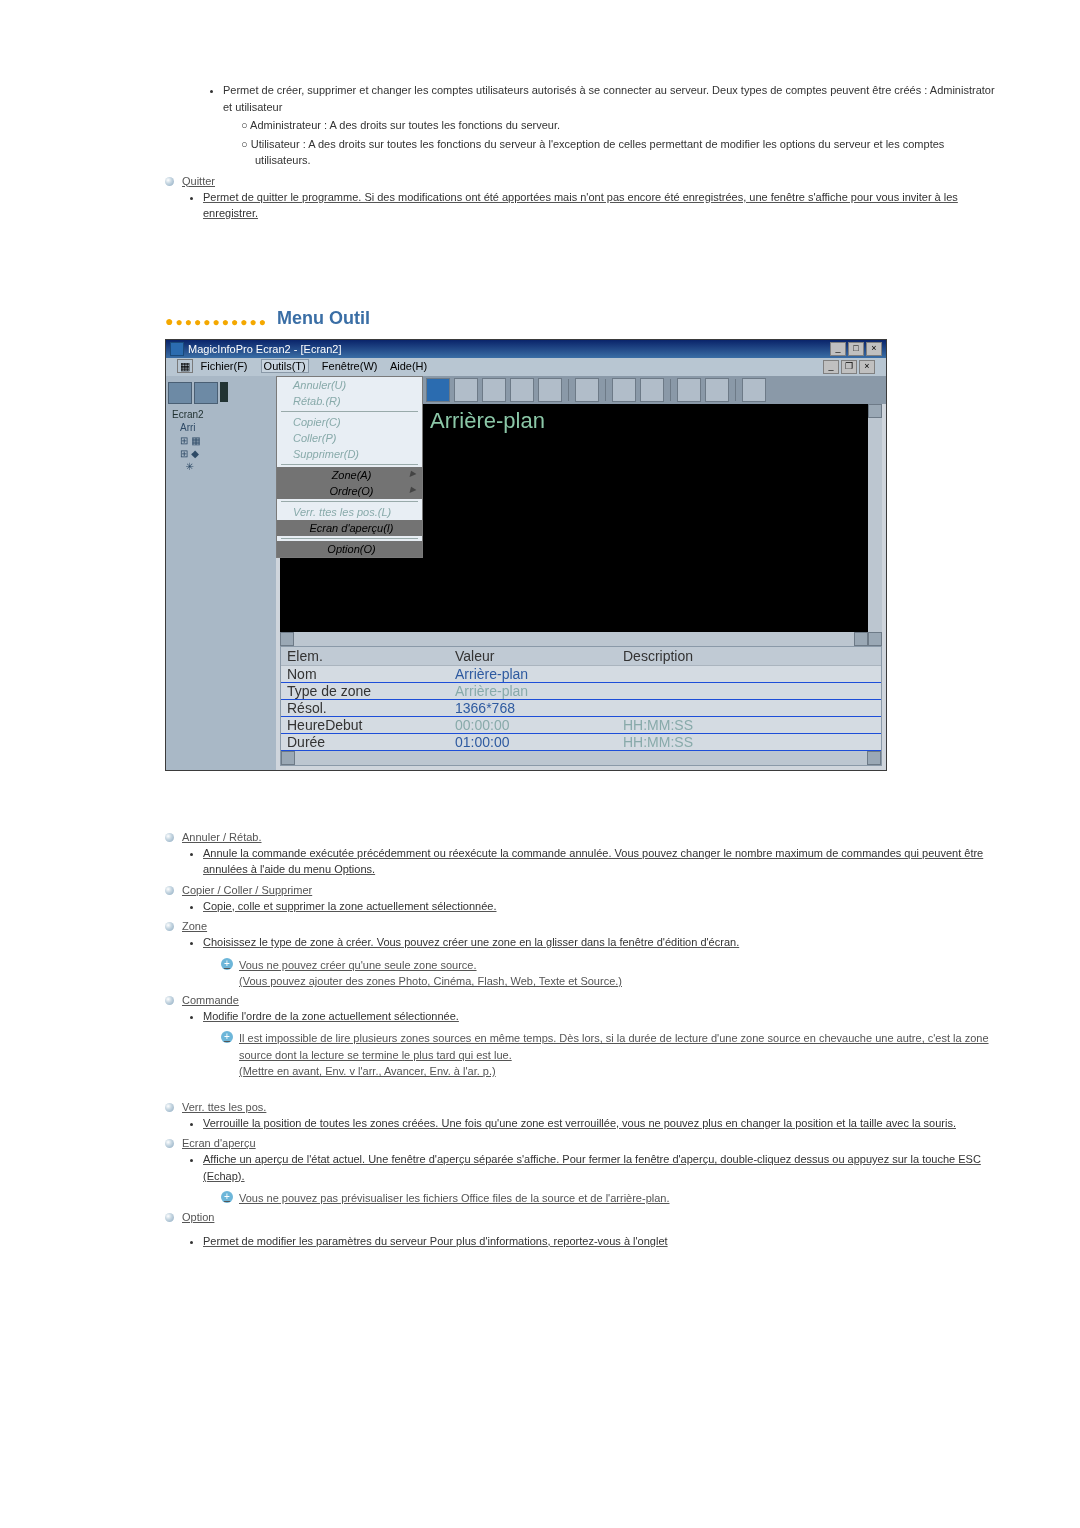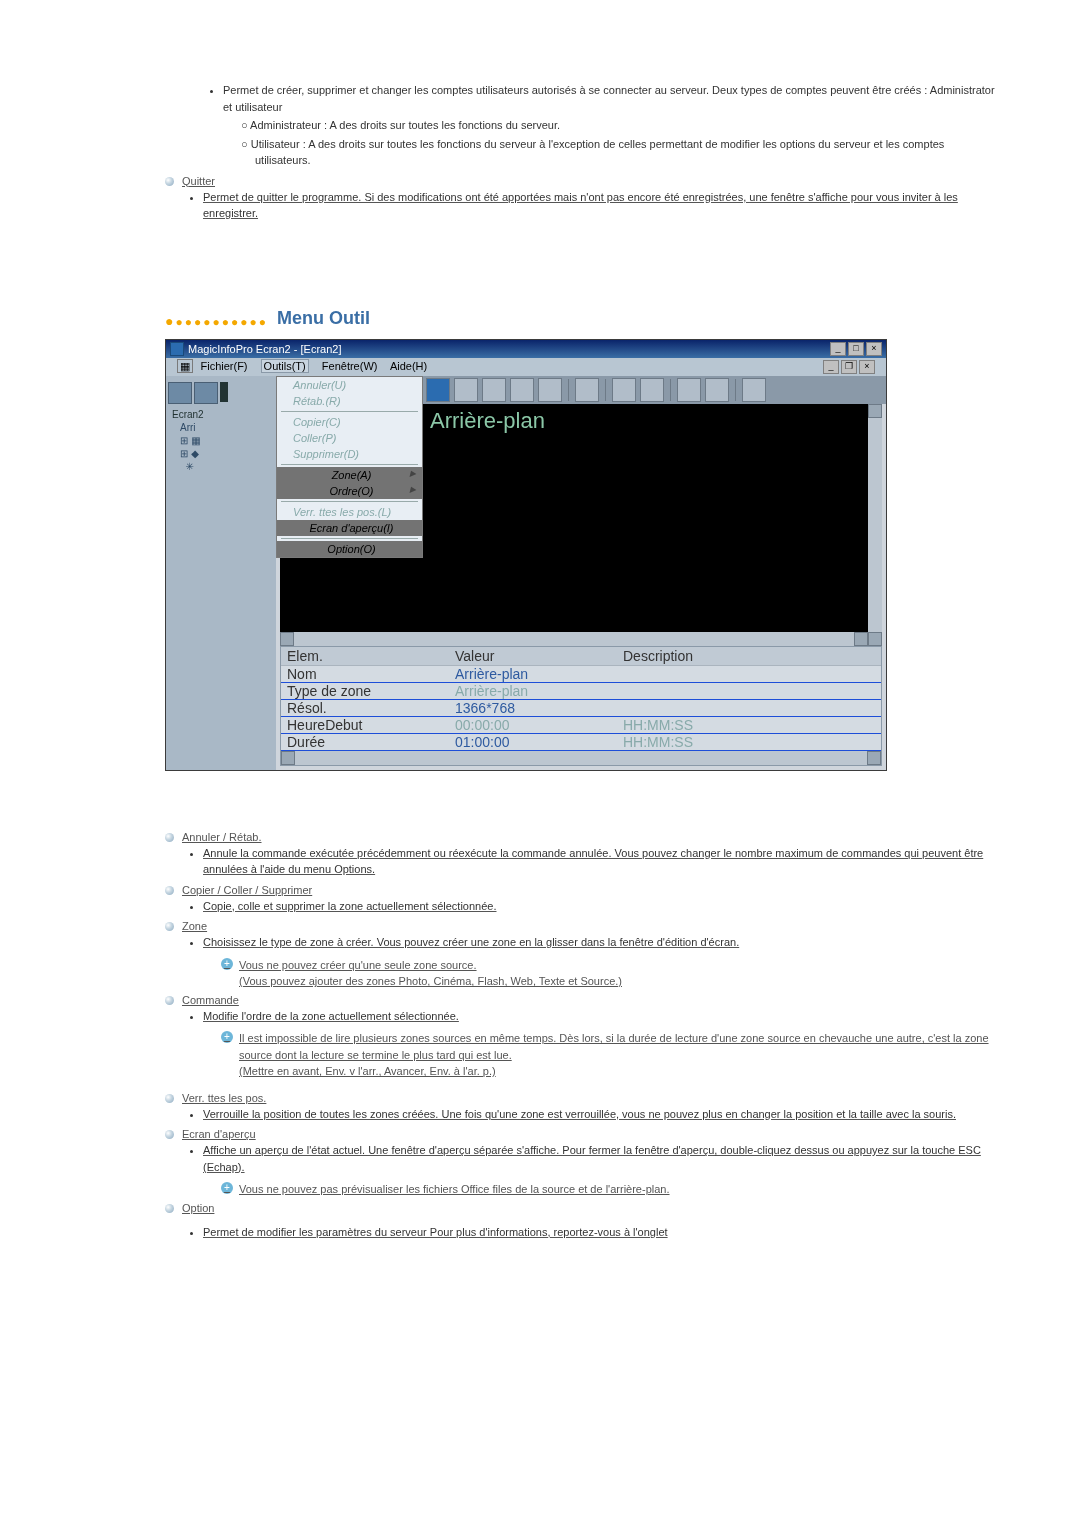--- a/index.html
+++ b/index.html
@@ -278,21 +278,21 @@
         <li class="plus">
           <span class="plus-icon"></span>
           <span style="flex:1;">
             <span>Il est impossible de lire plusieurs zones sources en même temps. Dès lors, si la durée de lecture d'une zone source en chevauche une autre, c'est la zone source dont la lecture se termine le plus tard qui est lue.</span><br>
             <span>(Mettre en avant, Env. v l'arr., Avancer, Env. à l'ar. p.)</span>
           </span>
         </li>
       </ul>
     </li>
 
-    <li style="margin-top:12px;">
+    <li style="margin-top:21px;">
       <div class="row">
           <span class="disc-icon"></span>
         <span>Verr. ttes les pos.</span>
         </div>
       <ul class="lvl2">
           <li>Verrouille la position de toutes les zones créées. Une fois qu'une zone est verrouillée, vous ne pouvez plus en changer la position et la taille avec la souris.</li>
         </ul>
     </li>
 
     <li>

